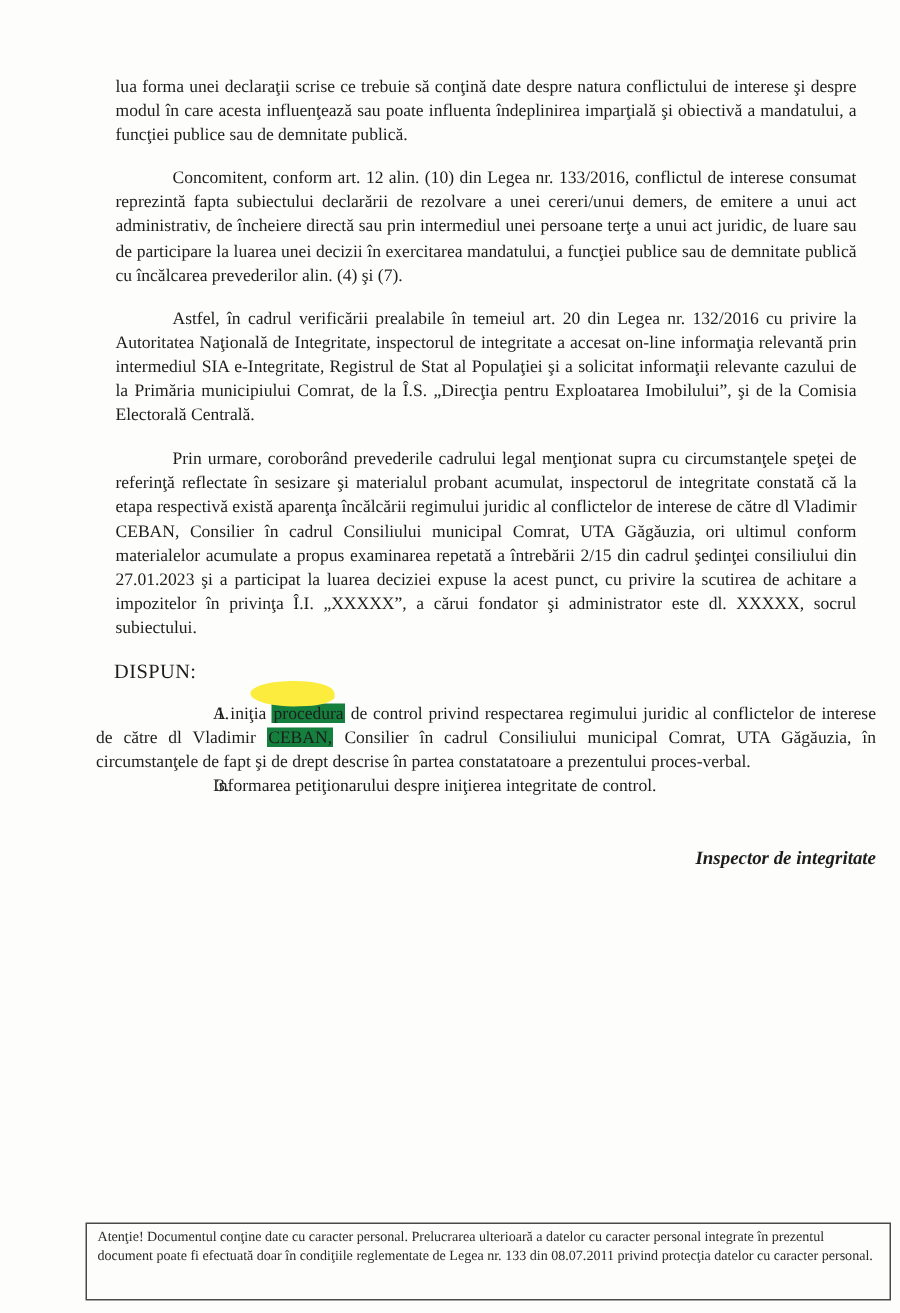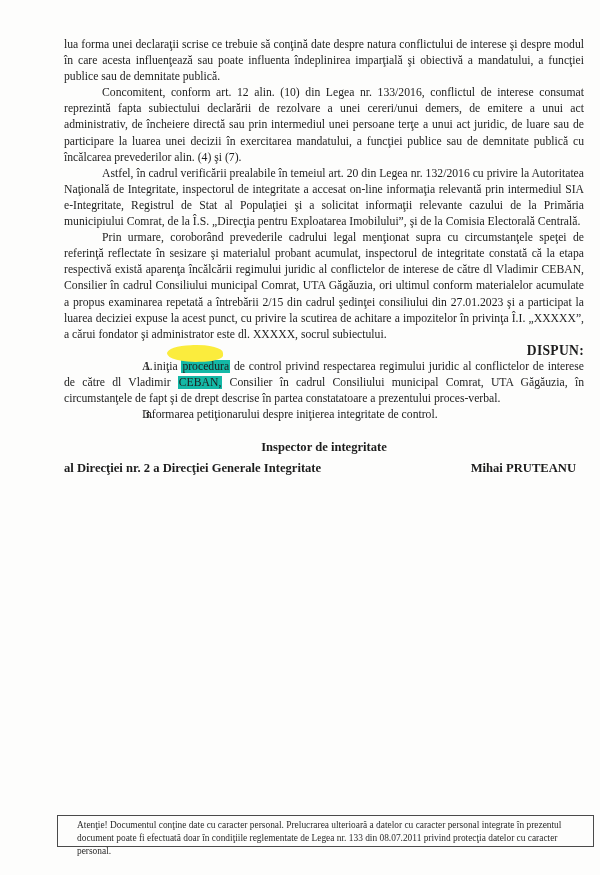--- a/index.html
+++ b/index.html
@@ -12,63 +12,64 @@
     overflow: hidden;
   }
   .doc {
     position: absolute;
     left: 64px; top: 37px;
     width: 520px;
     font-size: 11.7px;
     line-height: 16.1px;
     text-align: justify;
   }
-  p.para { margin: 0; }
+  p.para { margin: 13px; }
   p.ind { text-indent: 38px; }
   .dispun {
-    text-align: right;
-    font-weight: bold;
+    text-align: left;
+    font-weight: normal;
     font-size: 13.6px;
     line-height: 16.1px;
-    margin: 0;
+    margin: 12px;
     letter-spacing: 0.3px;
   }
   p.item { margin: 0; text-indent: 40px; }
   .num { display: inline-block; width: 38px; }
   .hl {
-    background: #14b8a6;
+    background: #15803d;
     position: relative;
     padding: 0 1px;
   }
   .hl-blob::before {
     content: "";
     position: absolute;
     left: -14px; top: -15px;
     width: 115%; height: 17px;
     background: #fbec3d;
     border-radius: 45% 55% 35% 60%;
     transform: rotate(-2deg);
     z-index: 0;
   }
   .sig {
-    margin-top: 14px;
+    margin-top: 30px;
     font-weight: bold;
     font-size: 12.6px;
     line-height: 21px;
-    text-align: center;
+    text-align: right;
+    font-style: italic;
   }
   .sig-row2 { display: flex; justify-content: space-between; }
   .sig-name { padding-right: 8px; }
   .footer-box {
     position: absolute;
     left: 57px; top: 815px;
-    width: 537px; height: 32px;
+    width: 537px; height: 52px;
     box-sizing: border-box;
     border: 1px solid #4a4a4a;
-    padding: 3px 19px;
+    padding: 3px 7px;
     font-size: 9.4px;
     line-height: 13px;
     color: #2a2a2a;
     text-align: left;
   }
 </style>
 </head>
 <body>
 
 <div class="doc">
@@ -81,21 +82,17 @@
   <div class="dispun">DISPUN:</div>
 
   <p class="item"><span class="num">1.</span><span>A iniţia </span><span class="hl hl-blob">procedura</span><span> de control privind respectarea regimului juridic al conflictelor de interese de către dl Vladimir </span><span class="hl">CEBAN,</span><span> Consilier în cadrul Consiliului municipal Comrat, UTA Găgăuzia, în circumstanţele de fapt şi de drept descrise în partea constatatoare a prezentului proces-verbal.</span></p>
 
 
   <p class="item"><span class="num">3.</span><span>Informarea petiţionarului despre iniţierea integritate de control.</span></p>
 
 
   <div class="sig">
     <div>Inspector de integritate</div>
-    <div class="sig-row2">
-      <span>al Direcţiei nr. 2 a Direcţiei Generale Integritate</span>
-      <span class="sig-name">Mihai PRUTEANU</span>
-    </div>
   </div>
 
 </div>
 
 <div class="footer-box">Atenţie! Documentul conţine date cu caracter personal. Prelucrarea ulterioară a datelor cu caracter personal integrate în prezentul document poate fi efectuată doar în condiţiile reglementate de Legea nr. 133 din 08.07.2011 privind protecţia datelor cu caracter personal.</div>
 
 </body></html>

